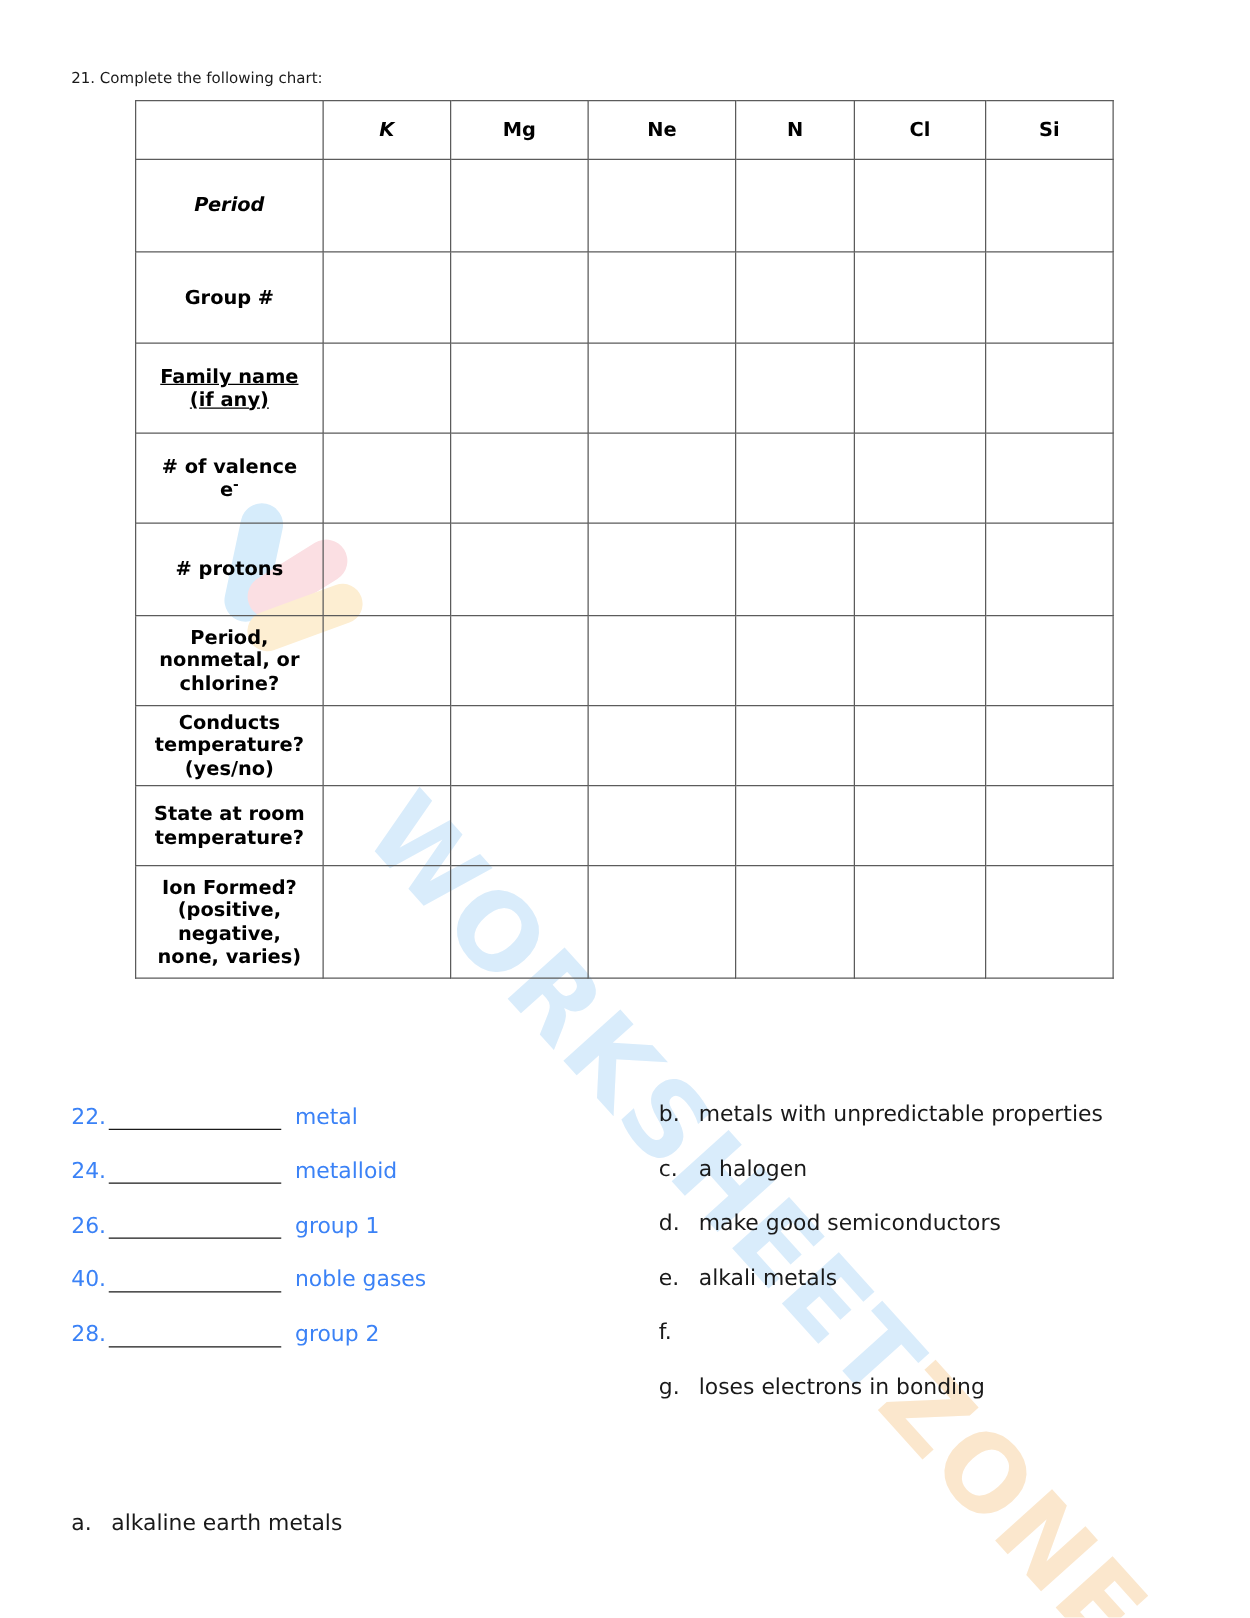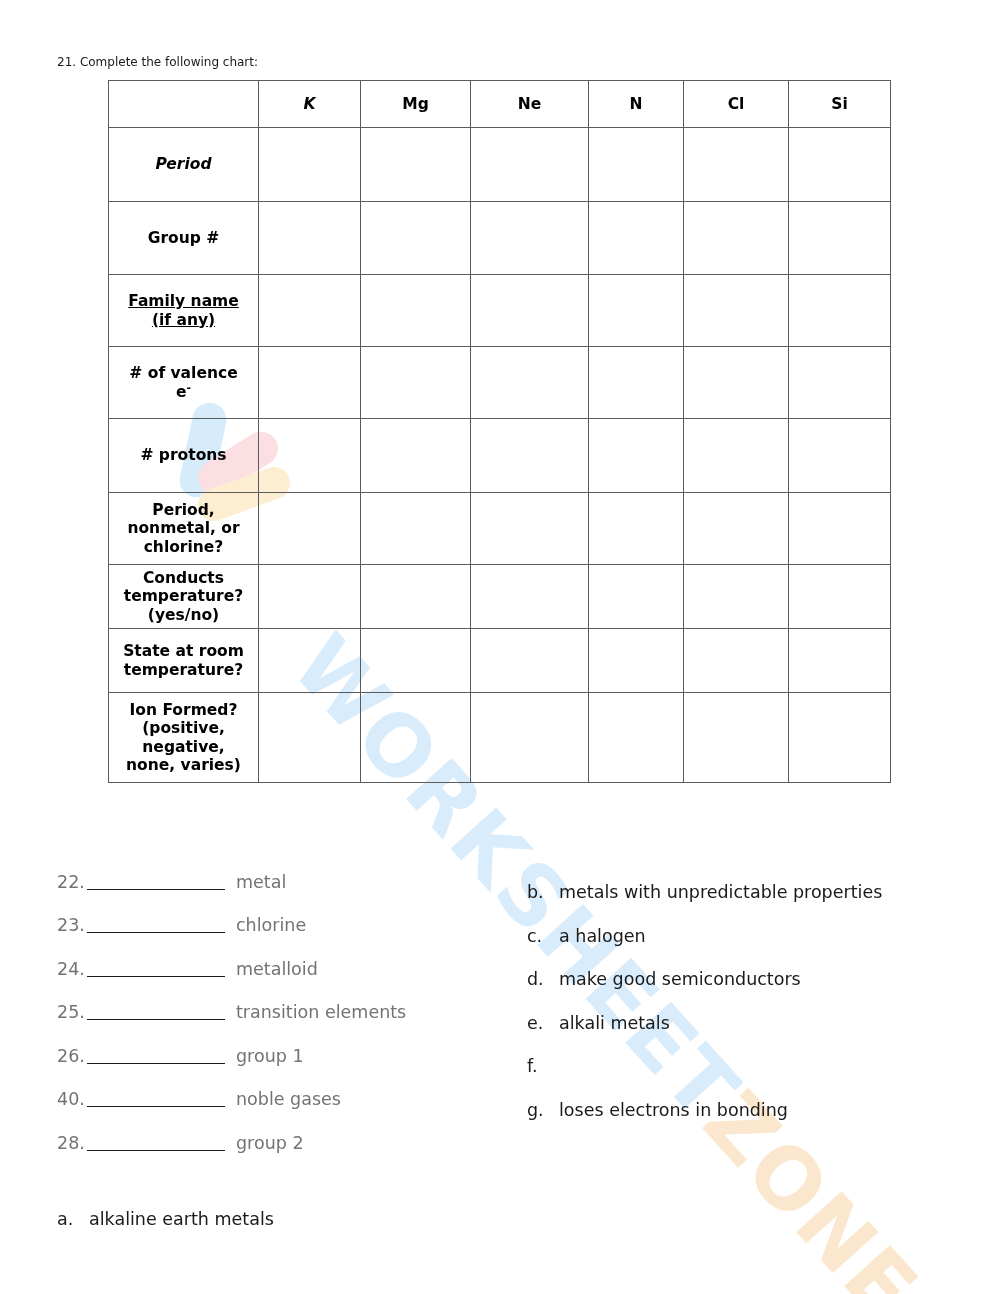--- a/index.html
+++ b/index.html
@@ -135,24 +135,24 @@
 
   
   .qcol-left {
     position: absolute;
     left: 57px;
     top: 860px;
     width: 440px;
   }
   .q-item {
     display: flex;
-    align-items: center;
+    align-items: flex-end;
     height: 43.5px;
     font-size: 17.5px;
-    color: #737373;
+    color: #3b82f6;
     font-family: "DejaVu Sans", "Liberation Sans", sans-serif;
   }
   .q-num {
     width: 30px;
     flex: 0 0 auto;
   }
   .q-blank {
     display: inline-block;
     width: 138px;
     border-bottom: 1.6px solid #1a1a1a;
@@ -334,33 +334,23 @@
       </tbody>
   </table>
 
   <div class="qcol-left">
       <div class="q-item">
         <span class="q-num">22.</span>
         <span class="q-blank"></span>
         <span class="q-text">metal</span>
       </div>
       <div class="q-item">
-        <span class="q-num">23.</span>
-        <span class="q-blank"></span>
-        <span class="q-text">chlorine</span>
-      </div>
-      <div class="q-item">
         <span class="q-num">24.</span>
         <span class="q-blank"></span>
         <span class="q-text">metalloid</span>
-      </div>
-      <div class="q-item">
-        <span class="q-num">25.</span>
-        <span class="q-blank"></span>
-        <span class="q-text">transition elements</span>
       </div>
       <div class="q-item">
         <span class="q-num">26.</span>
         <span class="q-blank"></span>
         <span class="q-text">group 1</span>
       </div>
       <div class="q-item">
         <span class="q-num">40.</span>
         <span class="q-blank"></span>
         <span class="q-text">noble gases</span>

